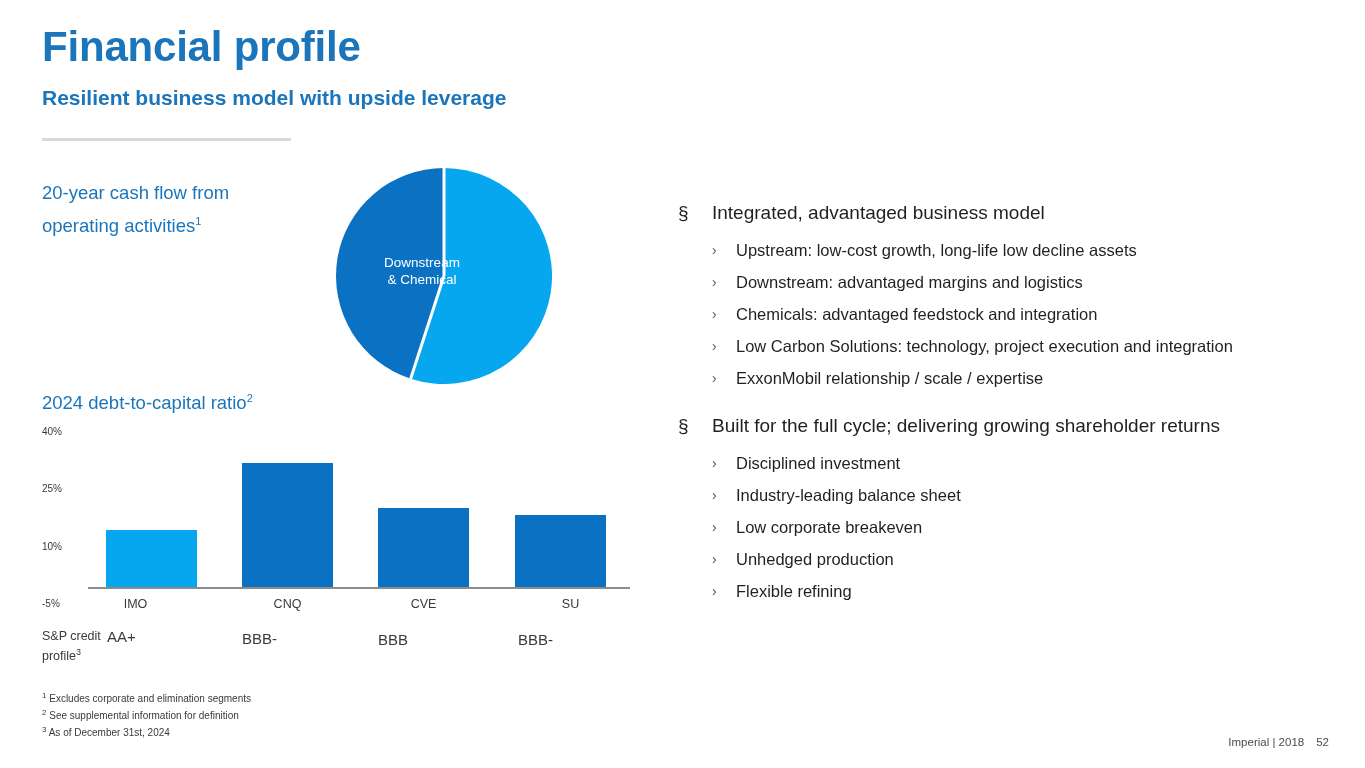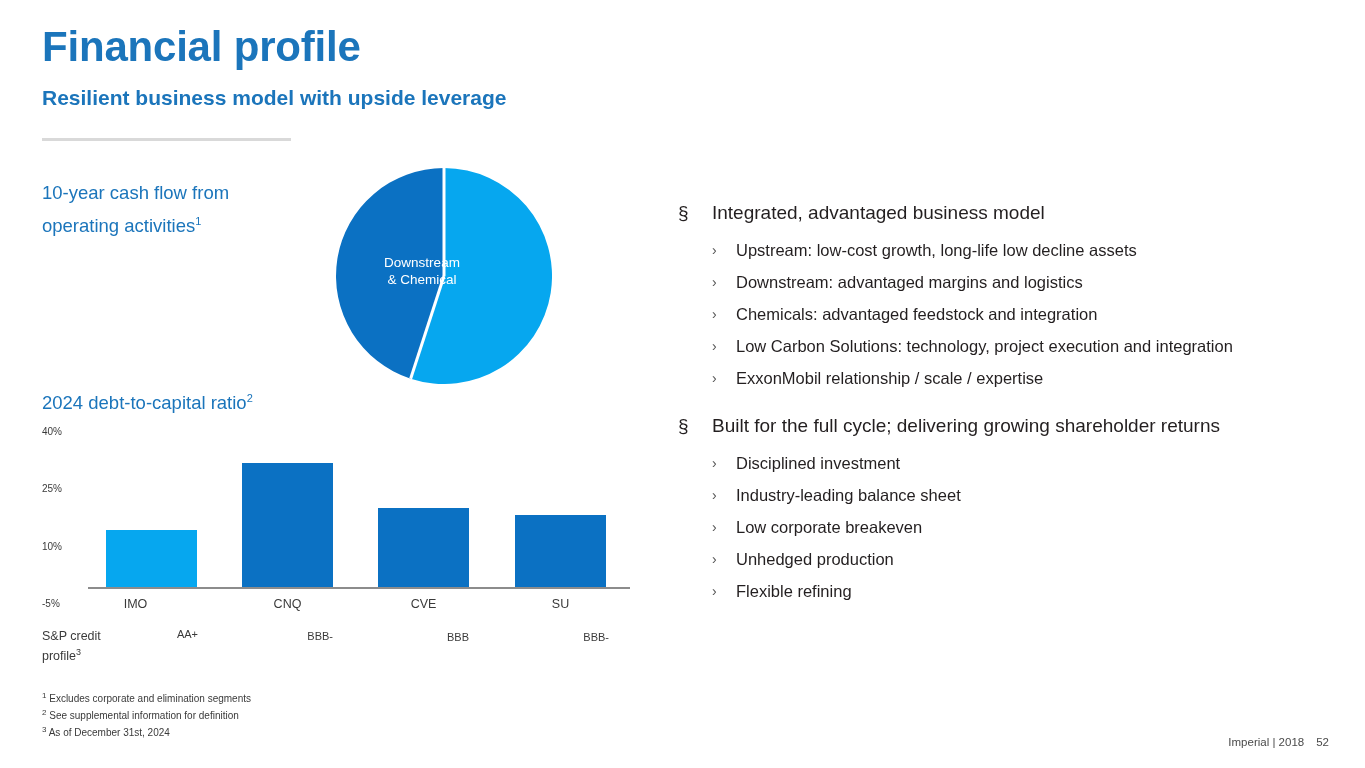--- a/index.html
+++ b/index.html
@@ -120,23 +120,23 @@
     position: absolute;
     top: 177px;
     font-size: 12.5px;
     color: #3a3a3a;
     text-align: center;
     white-space: nowrap;
   }
   .rating-label {
     position: absolute;
     top: 208px;
-    font-size: 11px;
-    color: #3a3a3a;
-    text-align: right;
+    font-size: 15px;
+    color: #3a3a3a;
+    text-align: left;
     white-space: nowrap;
   }
   #rating-row-label {
     position: absolute;
     left: 0;
     top: 208px;
     width: 100px;
     font-size: 12.5px;
     line-height: 16px;
     color: #3a3a3a;
@@ -205,21 +205,21 @@
   #footer .page-num { margin-left: 12px; }
 </style>
 </head>
 <body>
 
 <div id="slide-title">Financial profile</div>
 <div id="slide-subtitle">Resilient business model with upside leverage</div>
 <div id="header-rule"></div>
 
 <div id="pie-heading">
-  <span>10-year cash flow from</span><br>
+  <span>20-year cash flow from</span><br>
   <span>operating activities</span><sup>1</sup>
 </div>
 
 <div id="pie-chart">
   <svg width="216" height="216" viewBox="0 0 216 216">
 
     <path d="M 108 108 L 108 0 A 108 108 0 1 1 74.63 210.71 Z" fill="#06a7ef"></path>
 
     <path d="M 108 108 L 74.63 210.71 A 108 108 0 0 1 108 0 Z" fill="#0b71c3"></path>
 
@@ -247,21 +247,21 @@
   <div id="axis-line"></div>
 
   <div class="bar" style="left:64px;  width:91px; height:57px;  background:#06a7ef;"></div>
   <div class="bar" style="left:200px; width:91px; height:124px; background:#0b71c3;"></div>
   <div class="bar" style="left:336px; width:91px; height:79px;  background:#0b71c3;"></div>
   <div class="bar" style="left:473px; width:91px; height:72px;  background:#0b71c3;"></div>
 
   <div class="cat-label" style="left:48px;  width:91px;">IMO</div>
   <div class="cat-label" style="left:200px; width:91px;">CNQ</div>
   <div class="cat-label" style="left:336px; width:91px;">CVE</div>
-  <div class="cat-label" style="left:473px; width:91px;">SU</div>
+  <div class="cat-label" style="left:483px; width:91px;">SU</div>
 
   <div id="rating-row-label">
     <span>S&amp;P credit</span><br>
     <span>profile</span><sup>3</sup>
   </div>
 
   <div class="rating-label" style="left:65px;  width:91px;">AA+</div>
   <div class="rating-label" style="left:200px; width:91px; top:210px;">BBB-</div>
   <div class="rating-label" style="left:336px; width:91px; top:211px;">BBB</div>
   <div class="rating-label" style="left:476px; width:91px; top:211px;">BBB-</div>

